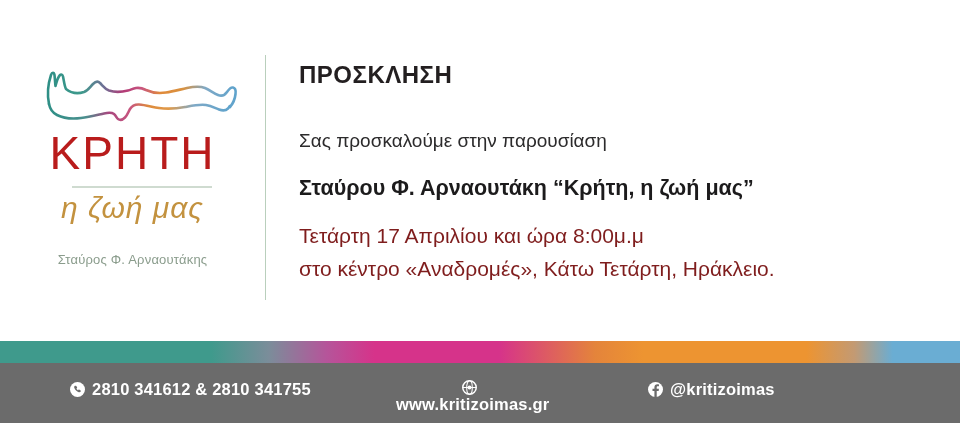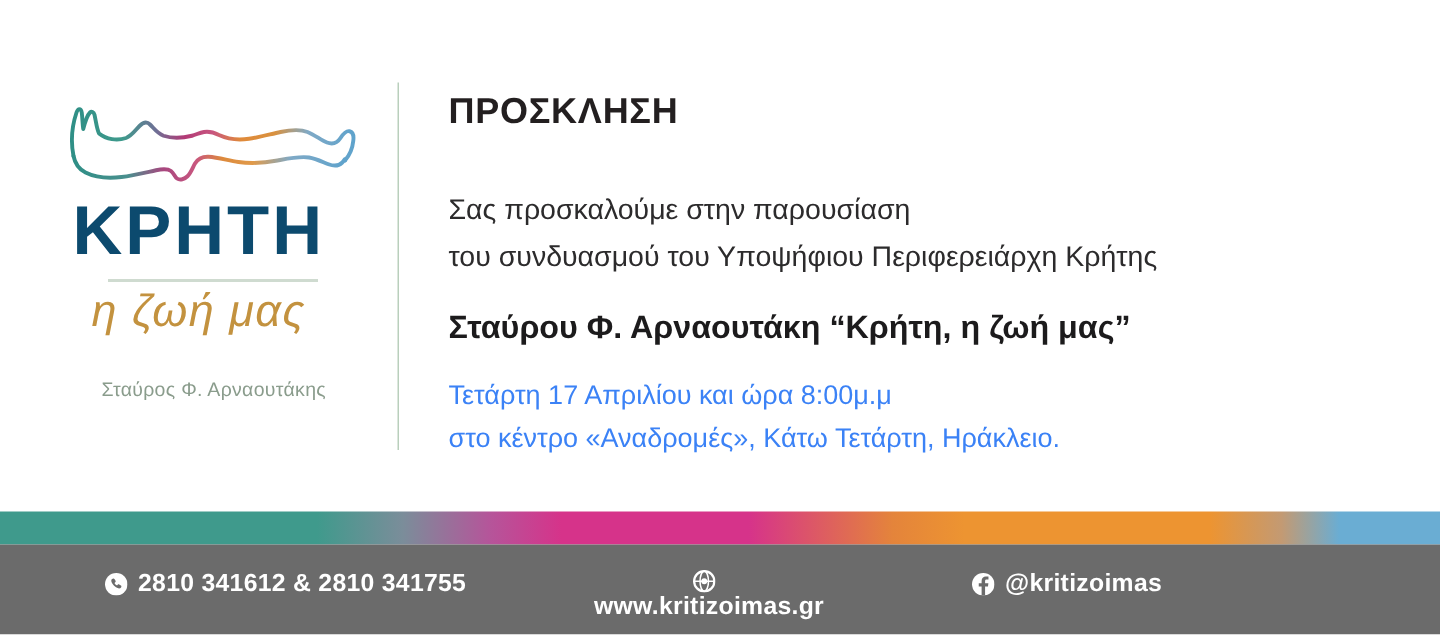--- a/index.html
+++ b/index.html
@@ -39,22 +39,22 @@
 
   .logo-kriti {
     position: absolute;
     left: 0;
     top: 130px;
     width: 265px;
     text-align: center;
     font-family: "Liberation Sans", sans-serif;
     font-size: 46px;
     letter-spacing: 2px;
-    color: #0c4a6e;
-    font-weight: 700;
+    color: #b91c1c;
+    font-weight: 400;
     line-height: 1;
   }
   .logo-rule {
     position: absolute;
     left: 72px;
     top: 186px;
     width: 140px;
     height: 2px;
     background: #cfdbd0;
   }
@@ -74,21 +74,20 @@
   .logo-name {
     position: absolute;
     left: 0;
     top: 252px;
     width: 265px;
     text-align: center;
     font-family: "Liberation Sans", sans-serif;
     font-size: 13px;
     color: #8a9c8c;
     letter-spacing: 0.2px;
-    padding-left: 10px;
   }
 
   
   .divider {
     position: absolute;
     left: 265px;
     top: 55px;
     width: 1px;
     height: 245px;
     background: #b9cfbc;
@@ -117,22 +116,22 @@
     font-weight: 400;
   }
   .slogan {
     font-size: 21.5px;
     font-weight: bold;
     color: #1c1b1c;
     margin: 16px 0 16px 0;
     line-height: 1.4;
   }
   .detail-line {
-    font-size: 18px;
-    color: #3b82f6;
+    font-size: 21px;
+    color: #7f1d1d;
     line-height: 1.6;
     margin: 0;
   }
 
   
   .gradient-bar {
     position: absolute;
     left: 0;
     top: 341px;
     width: 960px;
@@ -242,21 +241,20 @@
     <div class="logo-rule"></div>
     <div class="logo-script">η ζωή μας</div>
     <div class="logo-name">Σταύρος Φ. Αρναουτάκης</div>
   </div>
 
   <div class="divider"></div>
 
   <div class="content">
     <h1 class="headline">ΠΡΟΣΚΛΗΣΗ</h1>
     <p class="body-line">Σας προσκαλούμε στην παρουσίαση</p>
-    <p class="body-line">του συνδυασμού του Υποψήφιου Περιφερειάρχη Κρήτης</p>
     <p class="slogan">Σταύρου Φ. Αρναουτάκη “Κρήτη, η ζωή μας”</p>
     <p class="detail-line">Τετάρτη 17 Απριλίου και ώρα 8:00μ.μ</p>
     <p class="detail-line">στο κέντρο «Αναδρομές»,  Κάτω Τετάρτη, Ηράκλειο.</p>
   </div>
 
   <div class="gradient-bar"></div>
 
   <div class="footer">
 
     <div class="footer-item fi-phone">

